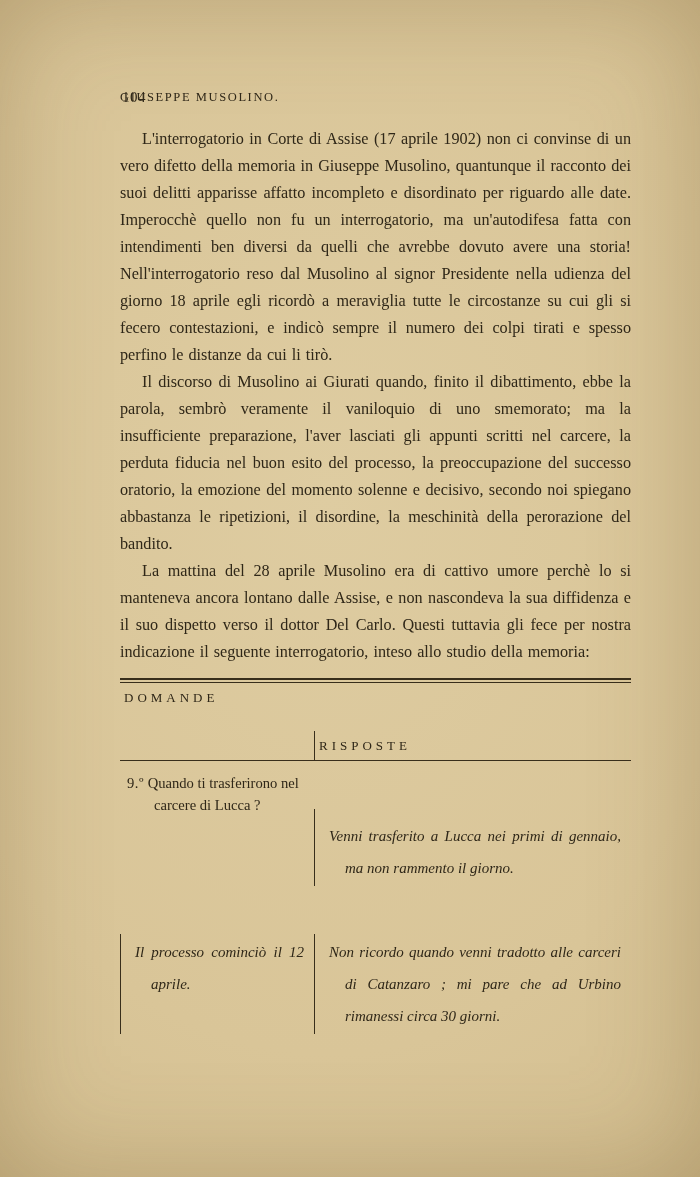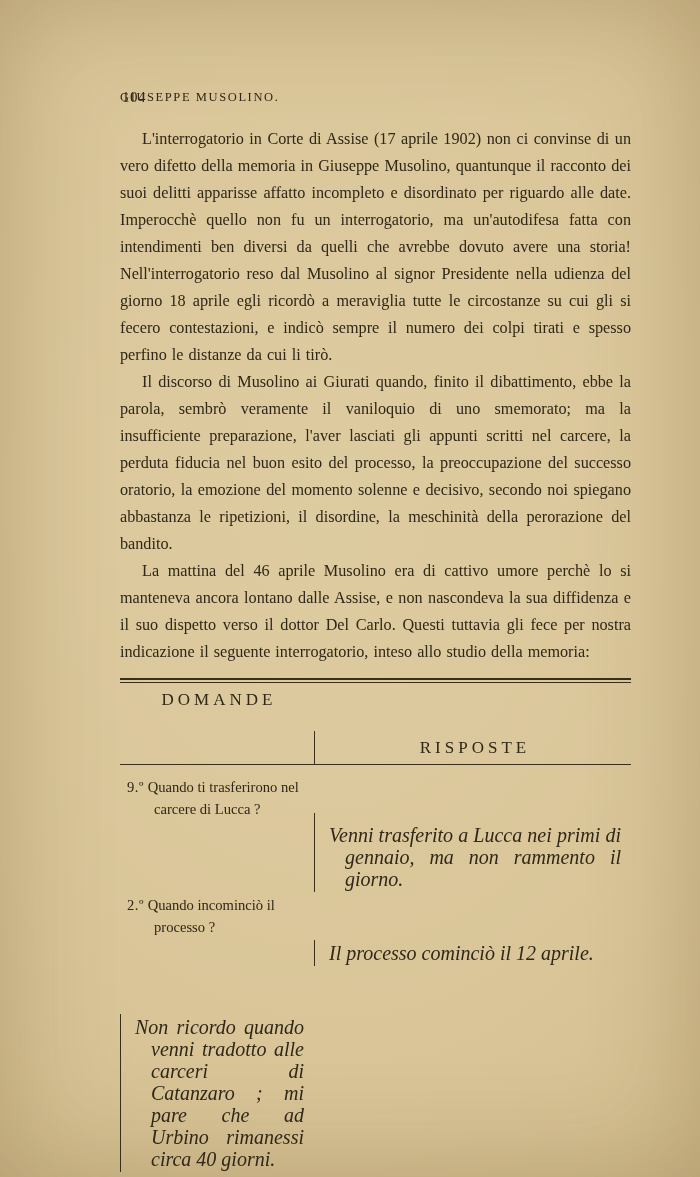--- a/index.html
+++ b/index.html
@@ -61,35 +61,34 @@
     padding-top: 2px;
   }
   .qa-grid {
     display: grid;
     grid-template-columns: 194px 1fr;
     border-top: 1px solid #382e1b;
   }
   .cell { min-width: 0; }
   .acol { border-left: 1px solid #382e1b; margin-top: 48px; }
   .head {
-    text-align: center;
-    font-size: 17px;
+    font-size: 13px;
     letter-spacing: 4px;
     padding: 7px 0 6px 4px;
     border-bottom: 1px solid #382e1b;
   }
   .q {
     font-size: 14.6px;
     line-height: 22px;
     padding: 2px 6px 2px 34px;
     text-indent: -27px;
   }
   .a {
-    font-size: 20px;
-    line-height: 22px;
+    font-size: 15px;
+    line-height: 32px;
     font-style: italic;
     padding: 2px 10px 2px 30px;
     text-indent: -16px;
     text-align: justify;
   }
   .qa-grid > .cell:nth-child(3),
   .qa-grid > .cell:nth-child(4) { padding-top: 11px; }
   .qa-grid > .cell:nth-child(9),
   .qa-grid > .cell:nth-child(10) { padding-bottom: 12px; }
 
@@ -102,35 +101,34 @@
   <div class="content">
 
     <header class="page-header">
       <span class="page-number">104</span>
       <span class="running-title">GIUSEPPE MUSOLINO.</span>
     </header>
 
     <main class="body-text">
       <p class="para">L'interrogatorio in Corte di Assise (17 aprile 1902) non ci convinse di un vero difetto della memoria in Giuseppe Musolino, quantunque il racconto dei suoi delitti apparisse affatto incompleto e disordinato per riguardo alle date. Imperocchè quello non fu un interrogatorio, ma un'autodifesa fatta con intendimenti ben diversi da quelli che avrebbe dovuto avere una storia! Nell'interrogatorio reso dal Musolino al signor Presidente nella udienza del giorno 18 aprile egli ricordò a meraviglia tutte le circostanze su cui gli si fecero contestazioni, e indicò sempre il numero dei colpi tirati e spesso perfino le distanze da cui li tirò.</p>
       <p class="para">Il discorso di Musolino ai Giurati quando, finito il dibattimento, ebbe la parola, sembrò veramente il vaniloquio di uno smemorato; ma la insufficiente preparazione, l'aver lasciati gli appunti scritti nel carcere, la perduta fiducia nel buon esito del processo, la preoccupazione del successo oratorio, la emozione del momento solenne e decisivo, secondo noi spiegano abbastanza le ripetizioni, il disordine, la meschinità della perorazione del bandito.</p>
-      <p class="para">La mattina del 46 aprile Musolino era di cattivo umore perchè lo si manteneva ancora lontano dalle Assise, e non nascondeva la sua diffidenza e il suo dispetto verso il dottor Del Carlo. Questi tuttavia gli fece per nostra indicazione il seguente interrogatorio, inteso allo studio della memoria:</p>
+      <p class="para">La mattina del 28 aprile Musolino era di cattivo umore perchè lo si manteneva ancora lontano dalle Assise, e non nascondeva la sua diffidenza e il suo dispetto verso il dottor Del Carlo. Questi tuttavia gli fece per nostra indicazione il seguente interrogatorio, inteso allo studio della memoria:</p>
     </main>
 
     <section class="table-wrap">
       <div class="qa-grid">
 
         <div class="cell head qcol">DOMANDE</div>
         <div class="cell head acol">RISPOSTE</div>
 
         <div class="cell qcol q"><span class="qnum">9.º</span> <span>Quando ti trasferirono nel carcere di Lucca ?</span></div>
         <div class="cell acol a">Venni trasferito a Lucca nei primi di gennaio, ma non rammento il giorno.</div>
 
-        <div class="cell qcol q"><span class="qnum">2.º</span> <span>Quando incominciò il processo ?</span></div>
         <div class="cell acol a">Il processo cominciò il 12 aprile.</div>
 
 
-        <div class="cell acol a">Non ricordo quando venni tradotto alle carceri di Catanzaro ; mi pare che ad Urbino rimanessi circa 40 giorni.</div>
+        <div class="cell acol a">Non ricordo quando venni tradotto alle carceri di Catanzaro ; mi pare che ad Urbino rimanessi circa 30 giorni.</div>
 
       </div>
     </section>
 
   </div>
 </div>
 
 </body></html>

